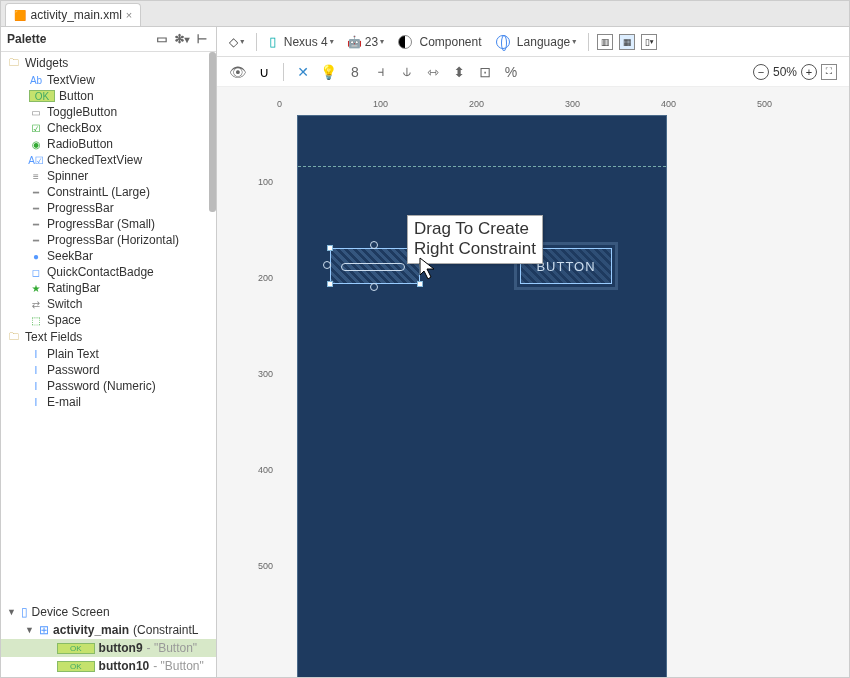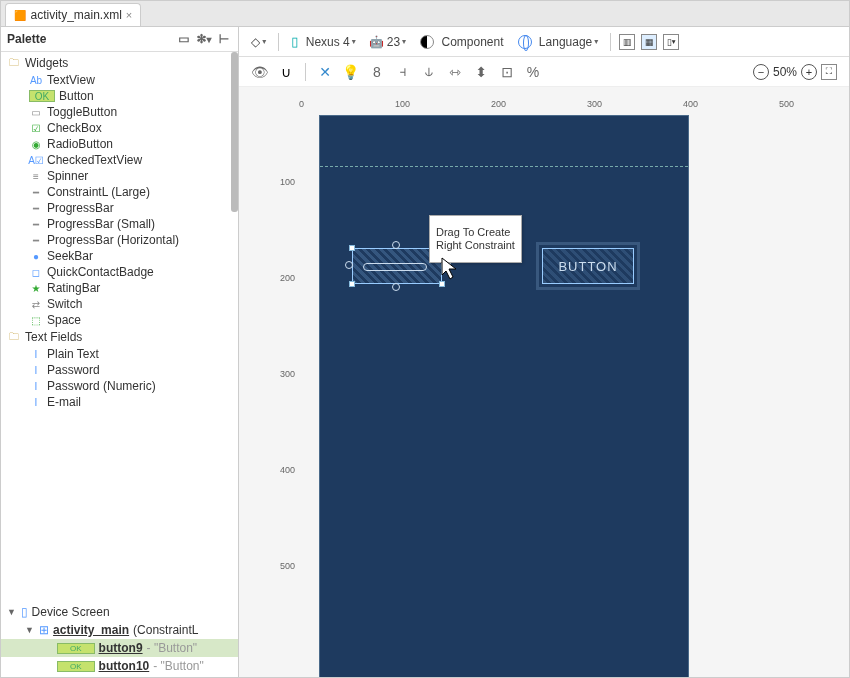--- a/index.html
+++ b/index.html
@@ -3,42 +3,42 @@
 <meta charset="utf-8">
 <style>
 * { box-sizing: border-box; margin: 0; padding: 0; }
 body { font-family: Arial, sans-serif; font-size: 12px; background: #ececec; width: 850px; height: 678px; overflow: hidden; color: #333; }
 .app { display: flex; flex-direction: column; width: 850px; height: 678px; border: 1px solid #ccc; background: #fff; }
 .tabbar { height: 26px; background: #e8e8e8; border-bottom: 1px solid #ccc; display: flex; align-items: flex-end; padding-left: 4px; }
 .tab { display: flex; align-items: center; gap: 4px; padding: 4px 8px; background: #fff; border: 1px solid #ccc; border-bottom: none; border-radius: 4px 4px 0 0; font-size: 12px; }
 .tab .xicon { font-size: 10px; }
 .tab .close { color: #888; font-size: 11px; }
 .body { display: flex; flex: 1; overflow: hidden; }
-.left { width: 238px; display: flex; flex-direction: column; border-right: 1px solid #ccc; background: #fff; }
+.left { width: 216px; display: flex; flex-direction: column; border-right: 1px solid #ccc; background: #fff; }
 .palette-hdr { display: flex; align-items: center; gap: 4px; border-bottom: 1px solid #ddd; padding: 4px 6px; font-weight: bold; }
 .palette-hdr .spacer { flex: 1; }
 .palette-hdr .iconbtn { width: 16px; height: 16px; display: inline-flex; align-items: center; justify-content: center; color: #666; font-size: 12px; }
 .tree { flex: 1; overflow: auto; padding: 2px 0; position: relative; }
 .tree .scrollbar { position: absolute; right: 0; top: 0; width: 7px; height: 160px; background: #bbb; border-radius: 3px; }
 .tree-group { padding: 2px 6px; display: flex; align-items: center; gap: 4px; }
 .tree-item { padding: 1px 6px 1px 28px; display: flex; align-items: center; gap: 4px; white-space: nowrap; }
 .tree-item .ic, .tree-group .ic { width: 14px; height: 12px; display: inline-flex; align-items: center; justify-content: center; font-size: 10px; }
 .folder { color: #b08000; }
 .ok { background: #c5e26d; color: #4a6; font-size: 8px; padding: 0 12px; border: 1px solid #8b6; }
 .bluebox { color: #59f; text-align: center; }
 .greenbox { color: #3a3; }
 .graybox { color: #888; }
 .comp-hdr { padding: 4px 6px; border-top: 1px solid #ddd; border-bottom: 1px solid #ddd; font-weight: normal; }
 .comp-tree { padding: 2px 0; }
 .ct-row { display: flex; align-items: center; gap: 4px; padding: 2px 6px; }
 .ct-row.indent1 { padding-left: 24px; }
 .ct-row.indent2 { padding-left: 56px; }
 .ct-row.sel { background: #d7e8c8; }
 .ct-row .arrow { width: 10px; font-size: 9px; color: #666; }
-.ct-row .bold { font-weight: bold; text-decoration: underline; }
+.ct-row .bold { font-weight: bold; }
 .ct-row .dim { color: #999; }
 .right { flex: 1; display: flex; flex-direction: column; background: #fff; }
 .toprow { height: 30px; border-bottom: 1px solid #ddd; display: flex; align-items: center; gap: 6px; padding: 0 8px; }
 .tool { display: inline-flex; align-items: center; gap: 2px; padding: 2px 4px; font-size: 12px; color: #444; }
 .tool .drop { font-size: 8px; color: #666; }
 .sep { width: 1px; height: 18px; background: #ccc; margin: 0 2px; }
 .nexus { color: #0aa; font-size: 13px; }
 .android { color: #9c0; }
 .circle { width: 14px; height: 14px; border-radius: 50%; background: linear-gradient(90deg,#000 50%,#fff 50%); border: 1px solid #888; }
 .globe { width: 14px; height: 14px; border-radius: 50%; border: 1.5px solid #48e; position: relative; }
@@ -60,21 +60,21 @@
 .selbox .handle { position: absolute; width: 6px; height: 6px; background: #fff; border: 1px solid #8bd; }
 .selbox .h1 { left: -4px; top: -4px; } .selbox .h2 { right: -4px; top: -4px; }
 .selbox .h3 { left: -4px; bottom: -4px; } .selbox .h4 { right: -4px; bottom: -4px; }
 .selbox .pill { position: absolute; left: 10px; top: 14px; width: 64px; height: 8px; border: 1.5px solid #cde; border-radius: 5px; }
 .selbox .anchor { position: absolute; width: 8px; height: 8px; border: 1.5px solid #cde; border-radius: 50%; }
 .selbox .aT { left: 50%; top: -8px; margin-left: -5px; }
 .selbox .aB { left: 50%; bottom: -8px; margin-left: -5px; }
 .selbox .aL { left: -8px; top: 50%; margin-top: -5px; }
 .selbox .aR { right: -10px; top: 50%; margin-top: -6px; width: 10px; height: 10px; border-width: 2px; }
 .btn2 { position: absolute; left: 222px; top: 132px; width: 92px; height: 36px; border: 1.5px solid #9cf; background: repeating-linear-gradient(45deg, rgba(120,170,220,.18) 0 3px, rgba(0,0,0,0) 3px 6px); display: flex; align-items: center; justify-content: center; color: #cde; font-size: 13px; letter-spacing: 1px; outline: 3px solid rgba(140,180,220,.25); outline-offset: 3px; }
-.tooltip { position: absolute; left: 190px; top: 128px; background: #fff; border: 1px solid #aaa; padding: 10px 6px; font-size: 11px; line-height: 1.2; box-shadow: 1px 1px 3px rgba(0,0,0,.2); z-index: 5; }
+.tooltip { position: absolute; left: 190px; top: 128px; background: #fff; border: 1px solid #aaa; padding: 3px 6px; font-size: 17px; line-height: 1.2; box-shadow: 1px 1px 3px rgba(0,0,0,.2); z-index: 5; }
 .cursor { position: absolute; left: 202px; top: 170px; z-index: 6; }
 </style>
 </head>
 <body>
 
 <div class="app">
 
   <div class="tabbar">
     <div class="tab">
       <span class="xicon">🟧</span>

